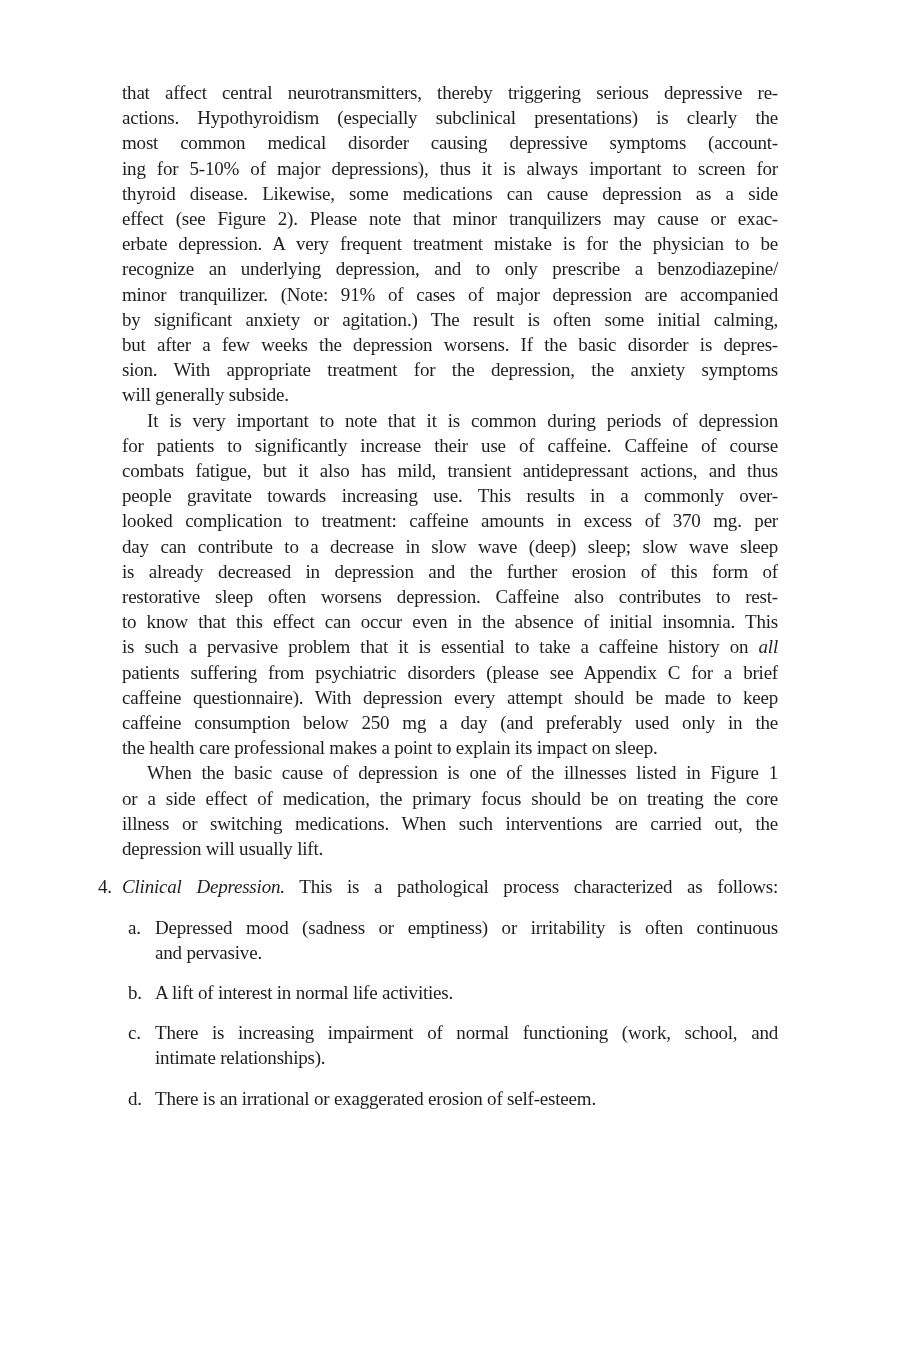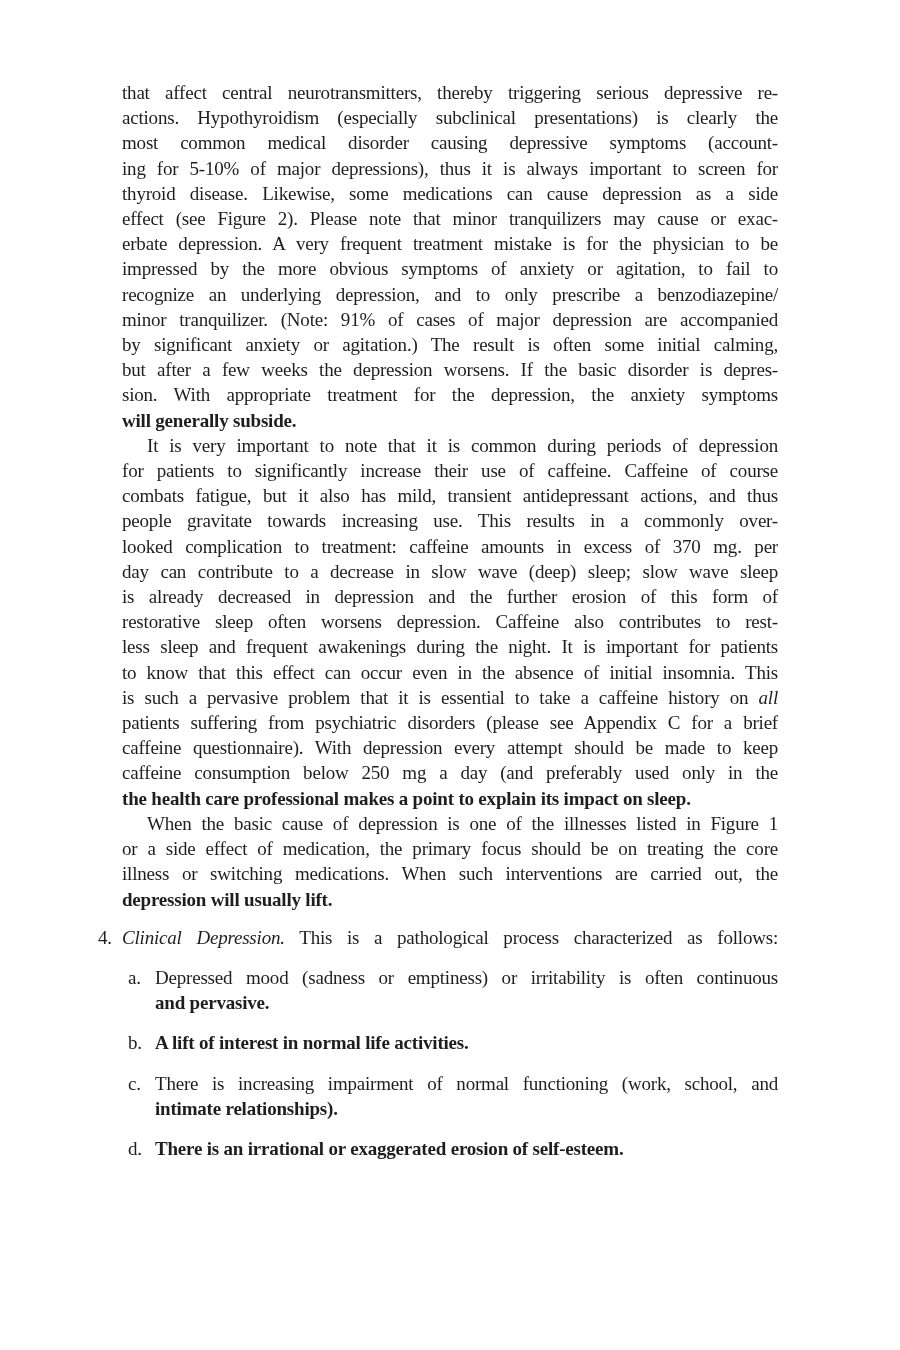--- a/index.html
+++ b/index.html
@@ -27,21 +27,20 @@
   }
   .line {
     text-align: justify;
     text-align-last: justify;
     min-height: 25.2px;
   }
   .line.last {
     text-align: right;
     text-align-last: left;
     white-space: nowrap;
-    font-weight: bold;
   }
   .line.indent {
     padding-left: 25px;
   }
   .italic {
     font-style: italic;
   }
   .numbered-block {
     position: relative;
     margin-top: 13px;
@@ -79,38 +78,36 @@
 <div class="page">
   <div class="text-column">
     <div>
         <div class="line"><span>that affect central neurotransmitters, thereby triggering serious depressive re-</span></div>
         <div class="line"><span>actions. Hypothyroidism (especially subclinical presentations) is clearly the</span></div>
         <div class="line"><span>most common medical disorder causing depressive symptoms (account-</span></div>
         <div class="line"><span>ing for 5-10% of major depressions), thus it is always important to screen for</span></div>
         <div class="line"><span>thyroid disease. Likewise, some medications can cause depression as a side</span></div>
         <div class="line"><span>effect (see Figure 2). Please note that minor tranquilizers may cause or exac-</span></div>
         <div class="line"><span>erbate depression. A very frequent treatment mistake is for the physician to be</span></div>
-        <div class="line"><span>impressed by the more obvious symptoms of anxiety or agitation, to fail to</span></div>
         <div class="line"><span>recognize an underlying depression, and to only prescribe a benzodiazepine/</span></div>
         <div class="line"><span>minor tranquilizer. (Note: 91% of cases of major depression are accompanied</span></div>
         <div class="line"><span>by significant anxiety or agitation.) The result is often some initial calming,</span></div>
         <div class="line"><span>but after a few weeks the depression worsens. If the basic disorder is depres-</span></div>
         <div class="line"><span>sion. With appropriate treatment for the depression, the anxiety symptoms</span></div>
         <div class="line last"><span>will generally subside.</span></div>
       </div>
     <div>
         <div class="line indent"><span>It is very important to note that it is common during periods of depression</span></div>
         <div class="line"><span>for patients to significantly increase their use of caffeine. Caffeine of course</span></div>
         <div class="line"><span>combats fatigue, but it also has mild, transient antidepressant actions, and thus</span></div>
         <div class="line"><span>people gravitate towards increasing use. This results in a commonly over-</span></div>
         <div class="line"><span>looked complication to treatment: caffeine amounts in excess of 370 mg. per</span></div>
         <div class="line"><span>day can contribute to a decrease in slow wave (deep) sleep; slow wave sleep</span></div>
         <div class="line"><span>is already decreased in depression and the further erosion of this form of</span></div>
         <div class="line"><span>restorative sleep often worsens depression. Caffeine also contributes to rest-</span></div>
-        <div class="line"><span>less sleep and frequent awakenings during the night. It is important for patients</span></div>
         <div class="line"><span>to know that this effect can occur even in the absence of initial insomnia. This</span></div>
         <div class="line"><span>is such a pervasive problem that it is essential to take a caffeine history on </span><span class="italic">all</span></div>
         <div class="line"><span>patients suffering from psychiatric disorders (please see Appendix C for a brief</span></div>
         <div class="line"><span>caffeine questionnaire). With depression every attempt should be made to keep</span></div>
         <div class="line"><span>caffeine consumption below 250 mg a day (and preferably used only in the</span></div>
         <div class="line last"><span>the health care professional makes a point to explain its impact on sleep.</span></div>
       </div>
     <div>
         <div class="line indent"><span>When the basic cause of depression is one of the illnesses listed in Figure 1</span></div>
         <div class="line"><span>or a side effect of medication, the primary focus should be on treating the core</span></div>

